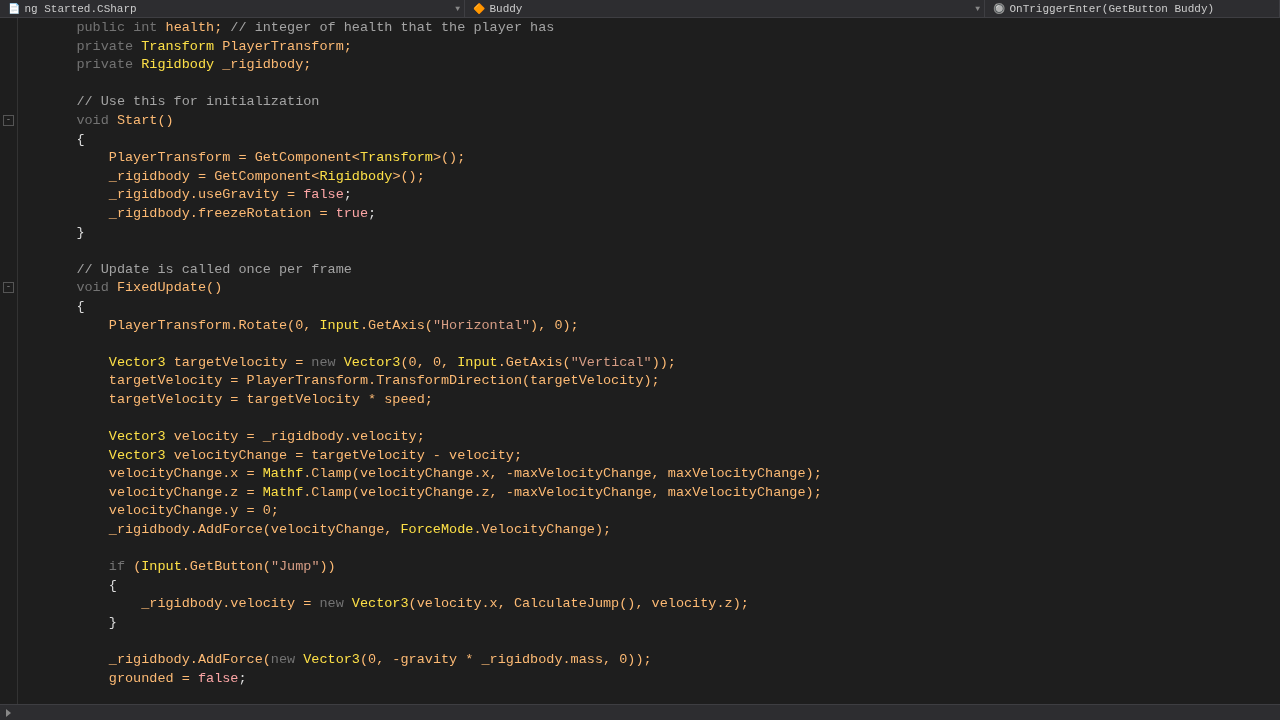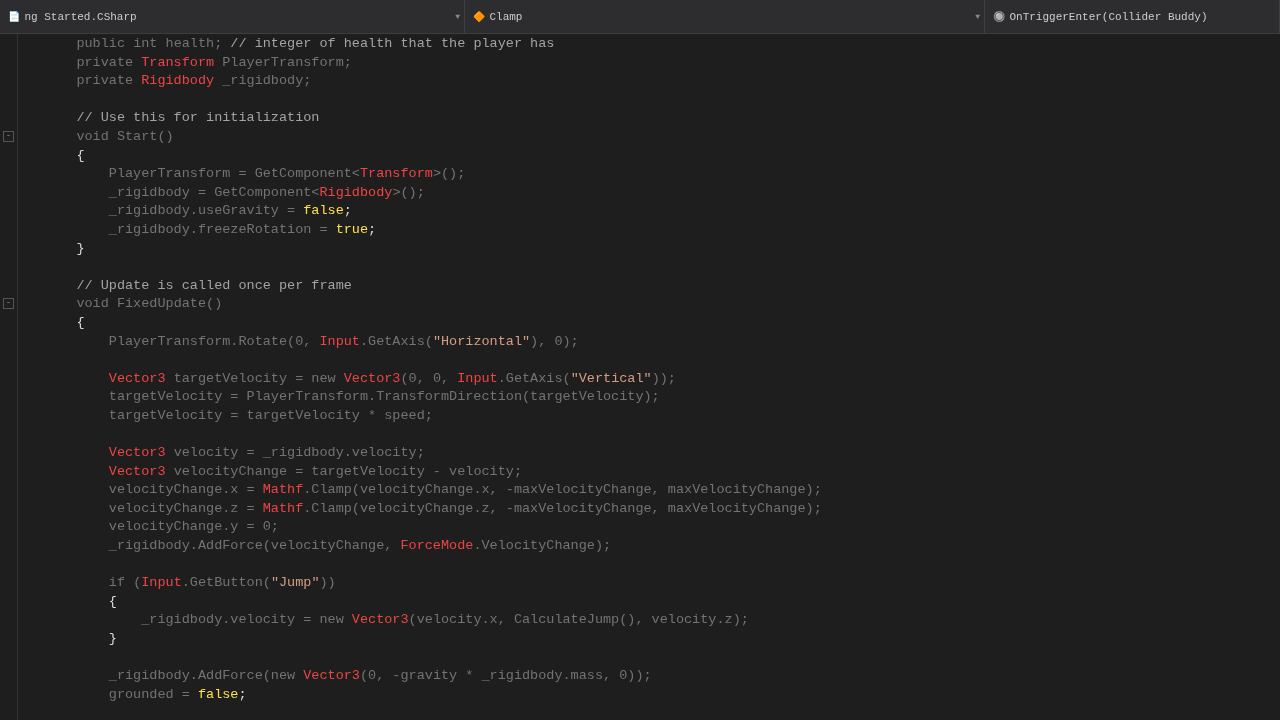--- a/index.html
+++ b/index.html
@@ -7,21 +7,21 @@
   background: #1e1e1e;
   font-family: Consolas, 'Courier New', monospace;
   font-size: 13.5px;
   color: #dcdcdc;
   width: 1280px;
   height: 720px;
   overflow: hidden;
 }
 .top-bar {
   display: flex;
-  height: 34px;
+  height: 18px;
   background: #2d2d30;
   border-bottom: 1px solid #3e3e42;
   font-size: 11px;
   color: #cccccc;
   align-items: center;
 }
 .crumb {
   display: flex;
   align-items: center;
   padding: 0 4px 0 8px;
@@ -63,25 +63,25 @@
   text-align: center;
   cursor: pointer;
 }
 .code {
   flex: 1;
   padding: 1px 0 0 0;
   line-height: 18.6px;
   white-space: pre;
 }
 .kw { color: #737373; }
-.type { color: #ef4444; margin-top: 8px; }
+.type { color: #fde047; margin-top: 8px; }
 .str { color: #d69d85; }
 .com { color: #a3a3a3; }
-.lit { color: #fde047; }
-.ident { color: #737373; }
+.lit { color: #fca5a5; }
+.ident { color: #fdba74; }
 .punct { color: #dcdcdc; }
 .line { display: block; padding-left: 26px; }
 .bottom-bar {
   height: 16px;
   background: #2d2d30;
   border-top: 1px solid #3e3e42;
   display: flex;
   align-items: center;
   padding-left: 6px;
 }
@@ -96,26 +96,26 @@
 <body>
 
 <div class="top-bar">
   <div class="crumb crumb-proj">
     <span class="file-icon"></span>
     <span>ng Started.CSharp</span>
     <span class="chev">▼</span>
   </div>
   <div class="crumb crumb-class">
     <span class="class-icon"></span>
-    <span>Clamp</span>
+    <span>Buddy</span>
     <span class="chev">▼</span>
   </div>
   <div class="crumb crumb-method">
     <span class="method-icon"></span>
-    <span>OnTriggerEnter(Collider Buddy)</span>
+    <span>OnTriggerEnter(GetButton Buddy)</span>
   </div>
 </div>
 
 <div class="editor">
   <div class="gutter" id="gutter">
       <div class="fold" style="top: 97px;">-</div>
       <div class="fold" style="top: 264.4px;">-</div>
     </div>
   <div class="code" id="code"><span class="line"><span class="kw">    public </span><span class="kw">int </span><span class="ident">health; </span><span class="com">// integer of health that the player has</span></span><span class="line"><span class="kw">    private </span><span class="type">Transform </span><span class="ident">PlayerTransform;</span></span><span class="line"><span class="kw">    private </span><span class="type">Rigidbody </span><span class="ident">_rigidbody;</span></span><span class="line"><span>    </span></span><span class="line"><span class="com">    // Use this for initialization</span></span><span class="line"><span class="kw">    void </span><span class="ident">Start()</span></span><span class="line"><span class="punct">    {</span></span><span class="line"><span class="ident">        PlayerTransform = GetComponent&lt;</span><span class="type">Transform</span><span class="ident">&gt;();</span></span><span class="line"><span class="ident">        _rigidbody = GetComponent&lt;</span><span class="type">Rigidbody</span><span class="ident">&gt;();</span></span><span class="line"><span class="ident">        _rigidbody.useGravity = </span><span class="lit">false</span><span class="punct">;</span></span><span class="line"><span class="ident">        _rigidbody.freezeRotation = </span><span class="lit">true</span><span class="punct">;</span></span><span class="line"><span class="punct">    }</span></span><span class="line"><span>    </span></span><span class="line"><span class="com">    // Update is called once per frame</span></span><span class="line"><span class="kw">    void </span><span class="ident">FixedUpdate()</span></span><span class="line"><span class="punct">    {</span></span><span class="line"><span class="ident">        PlayerTransform.Rotate(0, </span><span class="type">Input</span><span class="ident">.GetAxis(</span><span class="str">"Horizontal"</span><span class="ident">), 0);</span></span><span class="line"><span>    </span></span><span class="line"><span class="ident">        </span><span class="type">Vector3</span><span class="ident"> targetVelocity = </span><span class="kw">new </span><span class="type">Vector3</span><span class="ident">(0, 0, </span><span class="type">Input</span><span class="ident">.GetAxis(</span><span class="str">"Vertical"</span><span class="ident">));</span></span><span class="line"><span class="ident">        targetVelocity = PlayerTransform.TransformDirection(targetVelocity);</span></span><span class="line"><span class="ident">        targetVelocity = targetVelocity * speed;</span></span><span class="line"><span>    </span></span><span class="line"><span class="ident">        </span><span class="type">Vector3</span><span class="ident"> velocity = _rigidbody.velocity;</span></span><span class="line"><span class="ident">        </span><span class="type">Vector3</span><span class="ident"> velocityChange = targetVelocity - velocity;</span></span><span class="line"><span class="ident">        velocityChange.x = </span><span class="type">Mathf</span><span class="ident">.Clamp(velocityChange.x, -maxVelocityChange, maxVelocityChange);</span></span><span class="line"><span class="ident">        velocityChange.z = </span><span class="type">Mathf</span><span class="ident">.Clamp(velocityChange.z, -maxVelocityChange, maxVelocityChange);</span></span><span class="line"><span class="ident">        velocityChange.y = 0;</span></span><span class="line"><span class="ident">        _rigidbody.AddForce(velocityChange, </span><span class="type">ForceMode</span><span class="ident">.VelocityChange);</span></span><span class="line"><span>    </span></span><span class="line"><span class="ident">        </span><span class="kw">if </span><span class="ident">(</span><span class="type">Input</span><span class="ident">.GetButton(</span><span class="str">"Jump"</span><span class="ident">))</span></span><span class="line"><span class="punct">        {</span></span><span class="line"><span class="ident">            _rigidbody.velocity = </span><span class="kw">new </span><span class="type">Vector3</span><span class="ident">(velocity.x, CalculateJump(), velocity.z);</span></span><span class="line"><span class="punct">        }</span></span><span class="line"><span>    </span></span><span class="line"><span class="ident">        _rigidbody.AddForce(</span><span class="kw">new </span><span class="type">Vector3</span><span class="ident">(0, -gravity * _rigidbody.mass, 0));</span></span><span class="line"><span class="ident">        grounded = </span><span class="lit">false</span><span class="punct">;</span></span></div>
 </div>

